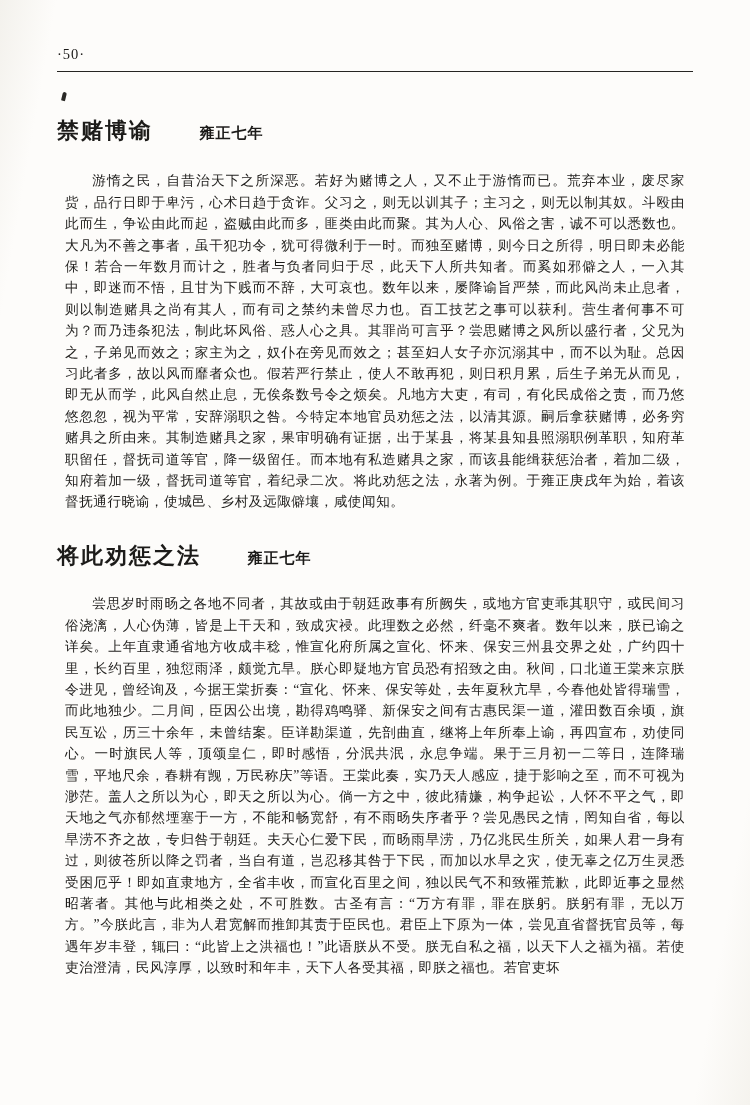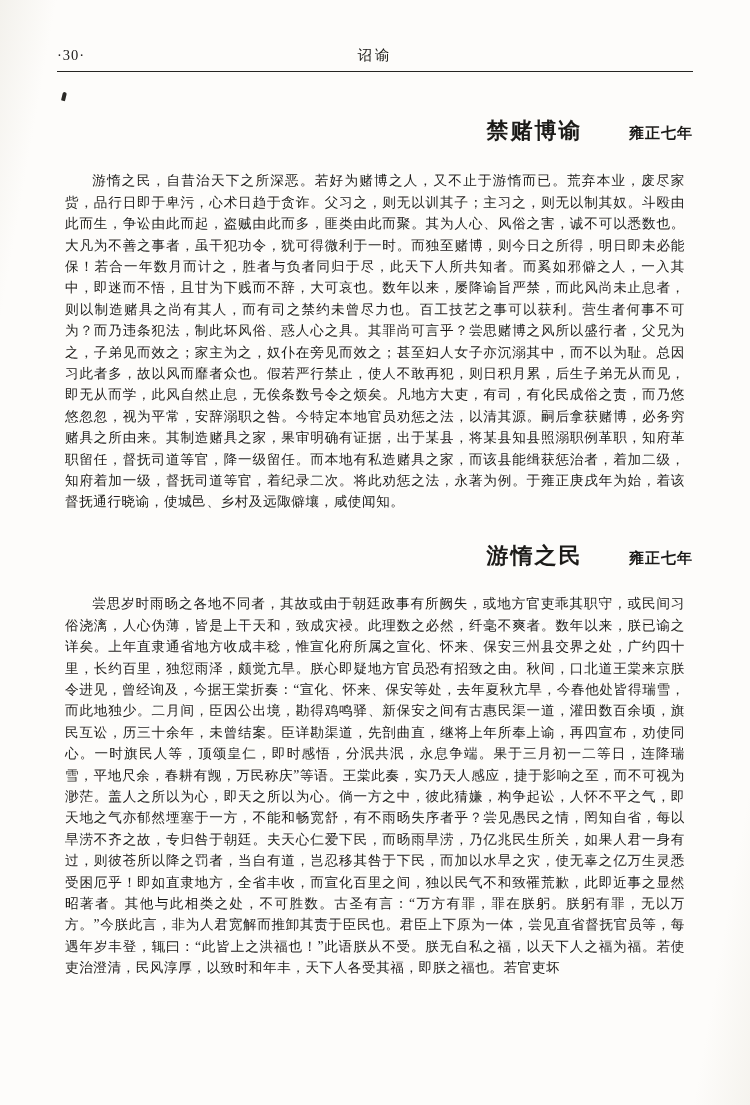--- a/index.html
+++ b/index.html
@@ -33,21 +33,21 @@
   .scan-artifact{
     position:absolute;
     left:62px;top:92px;
     width:4px;height:9px;
     background:#2a2926;
     border-radius:2px 2px 1px 1px;
     transform:rotate(14deg);
   }
   .edict-title{
     margin:46px 0 26px 0;
-    text-align:right;
+    text-align:left;
     font-weight:bold;
     font-size:22px;
     letter-spacing:2px;
     line-height:1.2;
   }
   .edict-title .date{
     font-size:15px;
     font-weight:600;
     letter-spacing:1px;
     margin-left:2.6em;
@@ -66,35 +66,34 @@
     word-break:break-all;
     color:#1d1c1a;
   }
 </style>
 </head>
 <body>
 
 <div class="page">
 
   <div class="running-head">
-    <span class="left">·30·</span>
-    <span class="center">诏谕</span>
+    <span class="left">·50·</span>
     <span class="right"></span>
   </div>
   <hr class="head-rule">
 
   <span class="scan-artifact"></span>
 
   <h1 class="edict-title">
     <span>禁赌博谕</span>
     <span class="date">雍正七年</span>
   </h1>
 
   <p class="body-text">游惰之民，自昔治天下之所深恶。若好为赌博之人，又不止于游惰而已。荒弃本业，废尽家赀，品行日即于卑污，心术日趋于贪诈。父习之，则无以训其子；主习之，则无以制其奴。斗殴由此而生，争讼由此而起，盗贼由此而多，匪类由此而聚。其为人心、风俗之害，诚不可以悉数也。大凡为不善之事者，虽干犯功令，犹可得微利于一时。而独至赌博，则今日之所得，明日即未必能保！若合一年数月而计之，胜者与负者同归于尽，此天下人所共知者。而奚如邪僻之人，一入其中，即迷而不悟，且甘为下贱而不辞，大可哀也。数年以来，屡降谕旨严禁，而此风尚未止息者，则以制造赌具之尚有其人，而有司之禁约未曾尽力也。百工技艺之事可以获利。营生者何事不可为？而乃违条犯法，制此坏风俗、惑人心之具。其罪尚可言乎？尝思赌博之风所以盛行者，父兄为之，子弟见而效之；家主为之，奴仆在旁见而效之；甚至妇人女子亦沉溺其中，而不以为耻。总因习此者多，故以风而靡者众也。假若严行禁止，使人不敢再犯，则日积月累，后生子弟无从而见，即无从而学，此风自然止息，无俟条数号令之烦矣。凡地方大吏，有司，有化民成俗之责，而乃悠悠忽忽，视为平常，安辞溺职之咎。今特定本地官员劝惩之法，以清其源。嗣后拿获赌博，必务穷赌具之所由来。其制造赌具之家，果审明确有证据，出于某县，将某县知县照溺职例革职，知府革职留任，督抚司道等官，降一级留任。而本地有私造赌具之家，而该县能缉获惩治者，着加二级，知府着加一级，督抚司道等官，着纪录二次。将此劝惩之法，永著为例。于雍正庚戌年为始，着该督抚通行晓谕，使城邑、乡村及远陬僻壤，咸使闻知。</p>
 
   <h1 class="edict-title second">
-    <span>游惰之民</span>
+    <span>将此劝惩之法</span>
     <span class="date">雍正七年</span>
   </h1>
 
   <p class="body-text">尝思岁时雨旸之各地不同者，其故或由于朝廷政事有所阙失，或地方官吏乖其职守，或民间习俗浇漓，人心伪薄，皆是上干天和，致成灾祲。此理数之必然，纤毫不爽者。数年以来，朕已谕之详矣。上年直隶通省地方收成丰稔，惟宣化府所属之宣化、怀来、保安三州县交界之处，广约四十里，长约百里，独愆雨泽，颇觉亢旱。朕心即疑地方官员恐有招致之由。秋间，口北道王棠来京朕令进见，曾经询及，今据王棠折奏：“宣化、怀来、保安等处，去年夏秋亢旱，今春他处皆得瑞雪，而此地独少。二月间，臣因公出境，勘得鸡鸣驿、新保安之间有古惠民渠一道，灌田数百余顷，旗民互讼，历三十余年，未曾结案。臣详勘渠道，先剖曲直，继将上年所奉上谕，再四宣布，劝使同心。一时旗民人等，顶颂皇仁，即时感悟，分泯共泯，永息争端。果于三月初一二等日，连降瑞雪，平地尺余，春耕有觊，万民称庆”等语。王棠此奏，实乃天人感应，捷于影响之至，而不可视为渺茫。盖人之所以为心，即天之所以为心。倘一方之中，彼此猜嫌，构争起讼，人怀不平之气，即天地之气亦郁然堙塞于一方，不能和畅宽舒，有不雨旸失序者乎？尝见愚民之情，罔知自省，每以旱涝不齐之故，专归咎于朝廷。夫天心仁爱下民，而旸雨旱涝，乃亿兆民生所关，如果人君一身有过，则彼苍所以降之罚者，当自有道，岂忍移其咎于下民，而加以水旱之灾，使无辜之亿万生灵悉受困厄乎！即如直隶地方，全省丰收，而宣化百里之间，独以民气不和致罹荒歉，此即近事之显然昭著者。其他与此相类之处，不可胜数。古圣有言：“万方有罪，罪在朕躬。朕躬有罪，无以万方。”今朕此言，非为人君宽解而推卸其责于臣民也。君臣上下原为一体，尝见直省督抚官员等，每遇年岁丰登，辄曰：“此皆上之洪福也！”此语朕从不受。朕无自私之福，以天下人之福为福。若使吏治澄清，民风淳厚，以致时和年丰，天下人各受其福，即朕之福也。若官吏坏</p>
 
 </div>
 
 </body></html>

